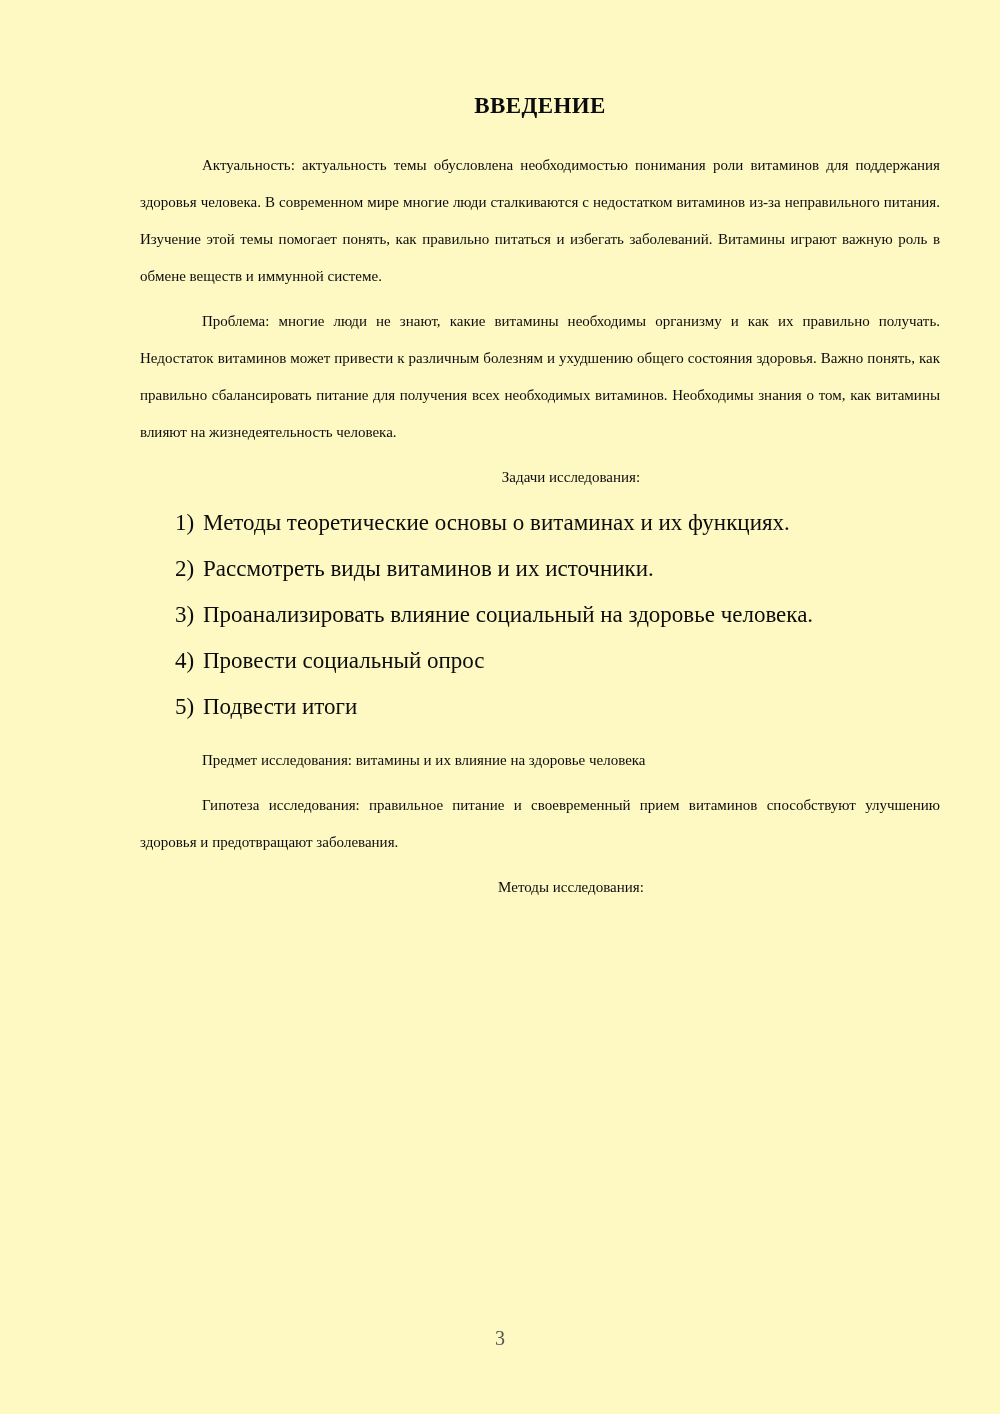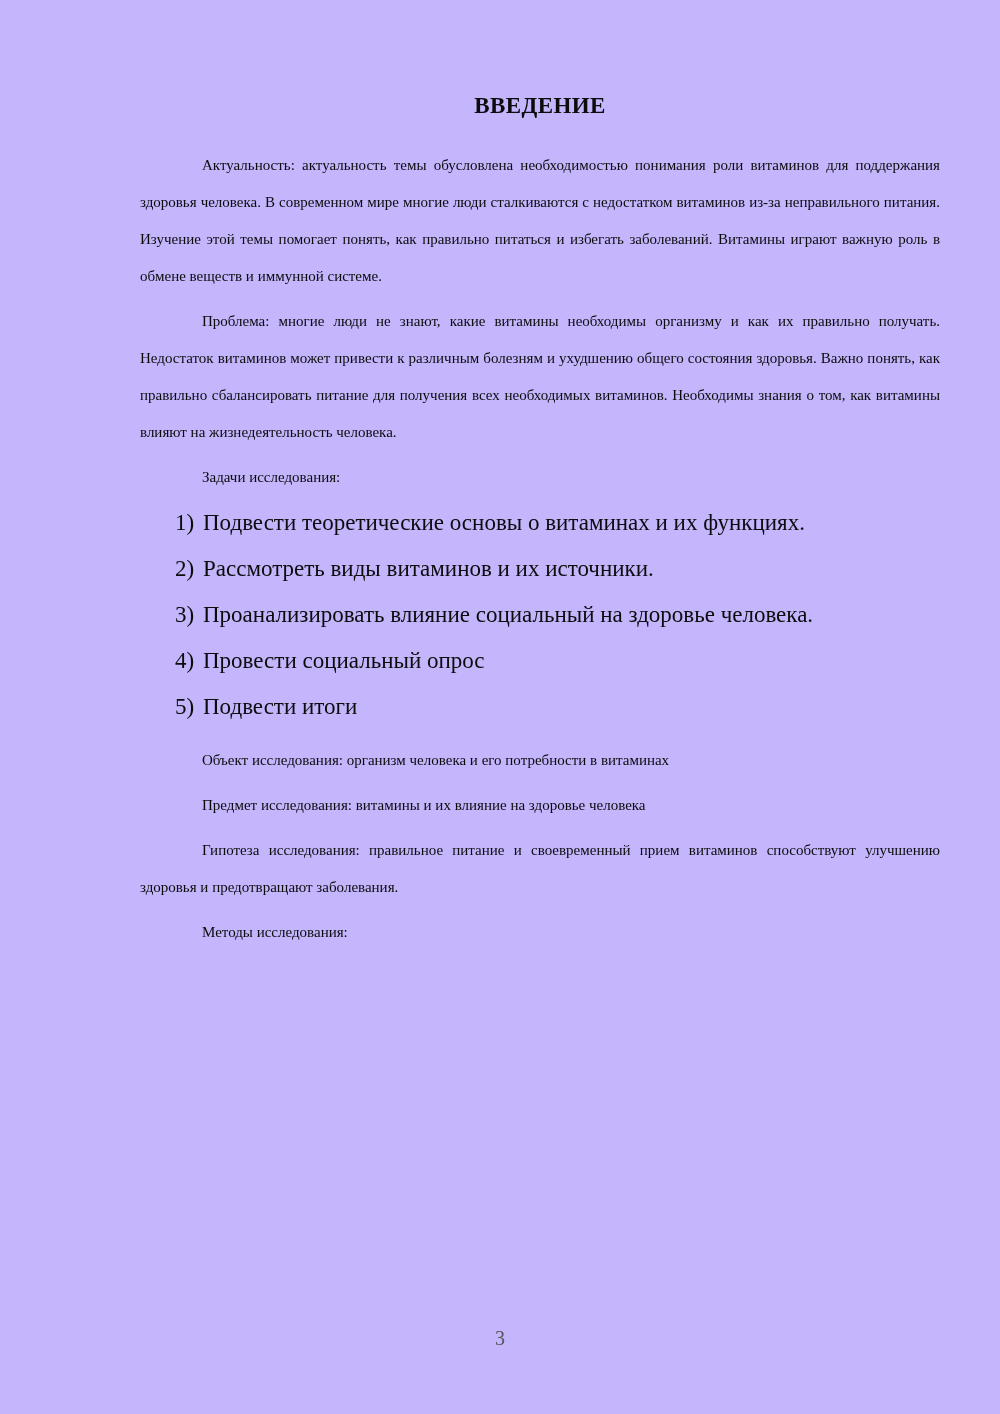--- a/index.html
+++ b/index.html
@@ -7,21 +7,21 @@
     margin: 0;
     padding: 0;
     background: #ffffff;
   }
 
   .page {
     position: relative;
     width: 1000px;
     height: 1414px;
     margin: 0 auto;
-    background: #c4b5fd;
+    background: #fef9c3;
     overflow: hidden;
     font-family: "Liberation Serif", "DejaVu Serif", serif;
     color: #0c0c0c;
     box-sizing: border-box;
   }
 
   .content {
     position: absolute;
     left: 140px;
     top: 92px;
@@ -45,21 +45,21 @@
     text-indent: 62px;
     margin: 0 0 8px 0;
     hyphens: none;
   }
 
   .para:last-of-type {
     margin-bottom: 0;
   }
 
   .para-short {
-    text-align: left;
+    text-align: center;
   }
 
   .list {
     list-style: none;
     margin: 0;
     padding: 0;
   }
 
   .list-item {
     font-size: 23px;
@@ -99,39 +99,38 @@
 
     <p class="para">Актуальность: актуальность темы обусловлена необходимостью понимания роли витаминов для поддержания здоровья человека. В современном мире многие люди сталкиваются с недостатком витаминов из-за неправильного питания. Изучение этой темы помогает понять, как правильно питаться и избегать заболеваний. Витамины играют важную роль в обмене веществ и иммунной системе.</p>
 
     <p class="para">Проблема: многие люди не знают, какие витамины необходимы организму и как их правильно получать. Недостаток витаминов может привести к различным болезням и ухудшению общего состояния здоровья. Важно понять, как правильно сбалансировать питание для получения всех необходимых витаминов. Необходимы знания о том, как витамины влияют на жизнедеятельность человека.</p>
 
 
     <p class="para para-short">Задачи исследования:</p>
 
     <ul class="list">
       <li class="list-item">
-        <span class="marker">1)</span><span>Подвести теоретические основы о витаминах и их функциях.</span>
+        <span class="marker">1)</span><span>Методы теоретические основы о витаминах и их функциях.</span>
       </li>
       <li class="list-item">
         <span class="marker">2)</span><span>Рассмотреть виды витаминов и их источники.</span>
       </li>
       <li class="list-item">
         <span class="marker">3)</span><span>Проанализировать влияние социальный на здоровье человека.</span>
       </li>
       <li class="list-item">
         <span class="marker">4)</span><span>Провести социальный опрос</span>
       </li>
       <li class="list-item">
         <span class="marker">5)</span><span>Подвести итоги</span>
       </li>
     </ul>
 
     <div class="spacer-small"></div>
 
-    <p class="para">Объект исследования: организм человека и его потребности в витаминах</p>
 
     <p class="para">Предмет исследования: витамины и их влияние на здоровье человека</p>
 
     <p class="para">Гипотеза исследования: правильное питание и своевременный прием витаминов способствуют улучшению здоровья и предотвращают заболевания.</p>
 
     <p class="para para-short">Методы исследования:</p>
 
   </div>
 
   <div class="page-number">3</div>

